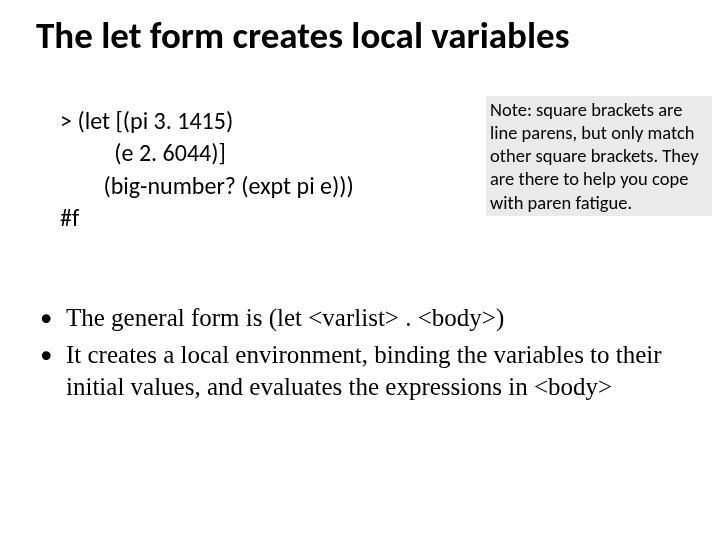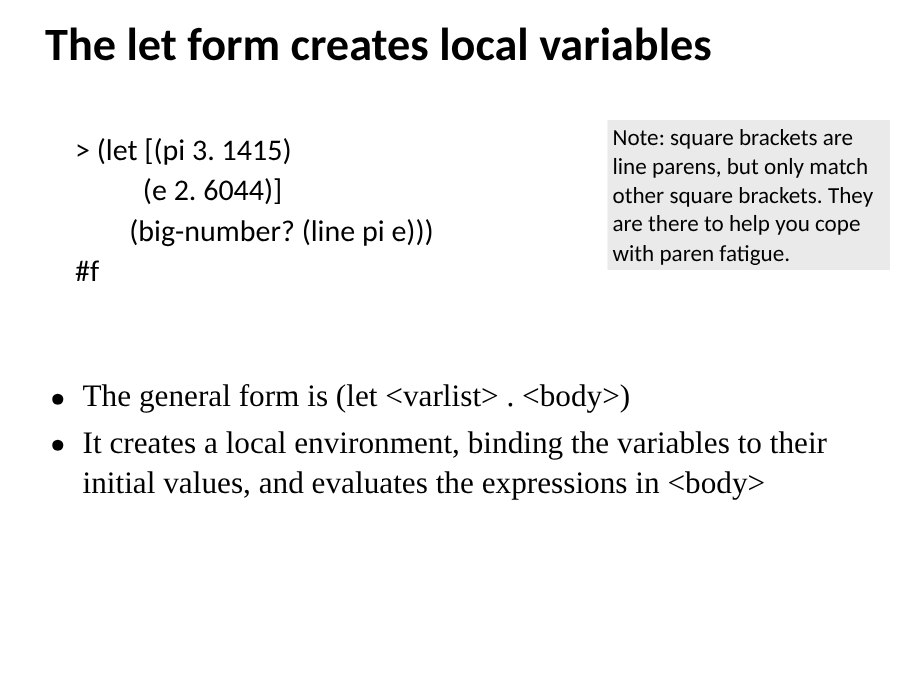--- a/index.html
+++ b/index.html
@@ -78,21 +78,21 @@
 </head>
 <body>
 
 <div class="slide">
 
   <div class="title">The let form creates local variables</div>
 
   <div class="code-block">
     <div class="code-line">&gt; (let [(pi 3. 1415)</div>
     <div class="code-line">          (e 2. 6044)]</div>
-    <div class="code-line">        (big-number? (line pi e)))</div>
+    <div class="code-line">        (big-number? (expt pi e)))</div>
     <div class="code-line">#f</div>
   </div>
 
   <div class="note-box">Note: square brackets are line parens, but only match other square brackets. They are there to help you cope with paren fatigue.</div>
 
   <div class="bullets">
     <div class="bullet">
       <div class="dot">•</div>
       <div class="txt">The general form is (let &lt;varlist&gt; . &lt;body&gt;)</div>
     </div>

